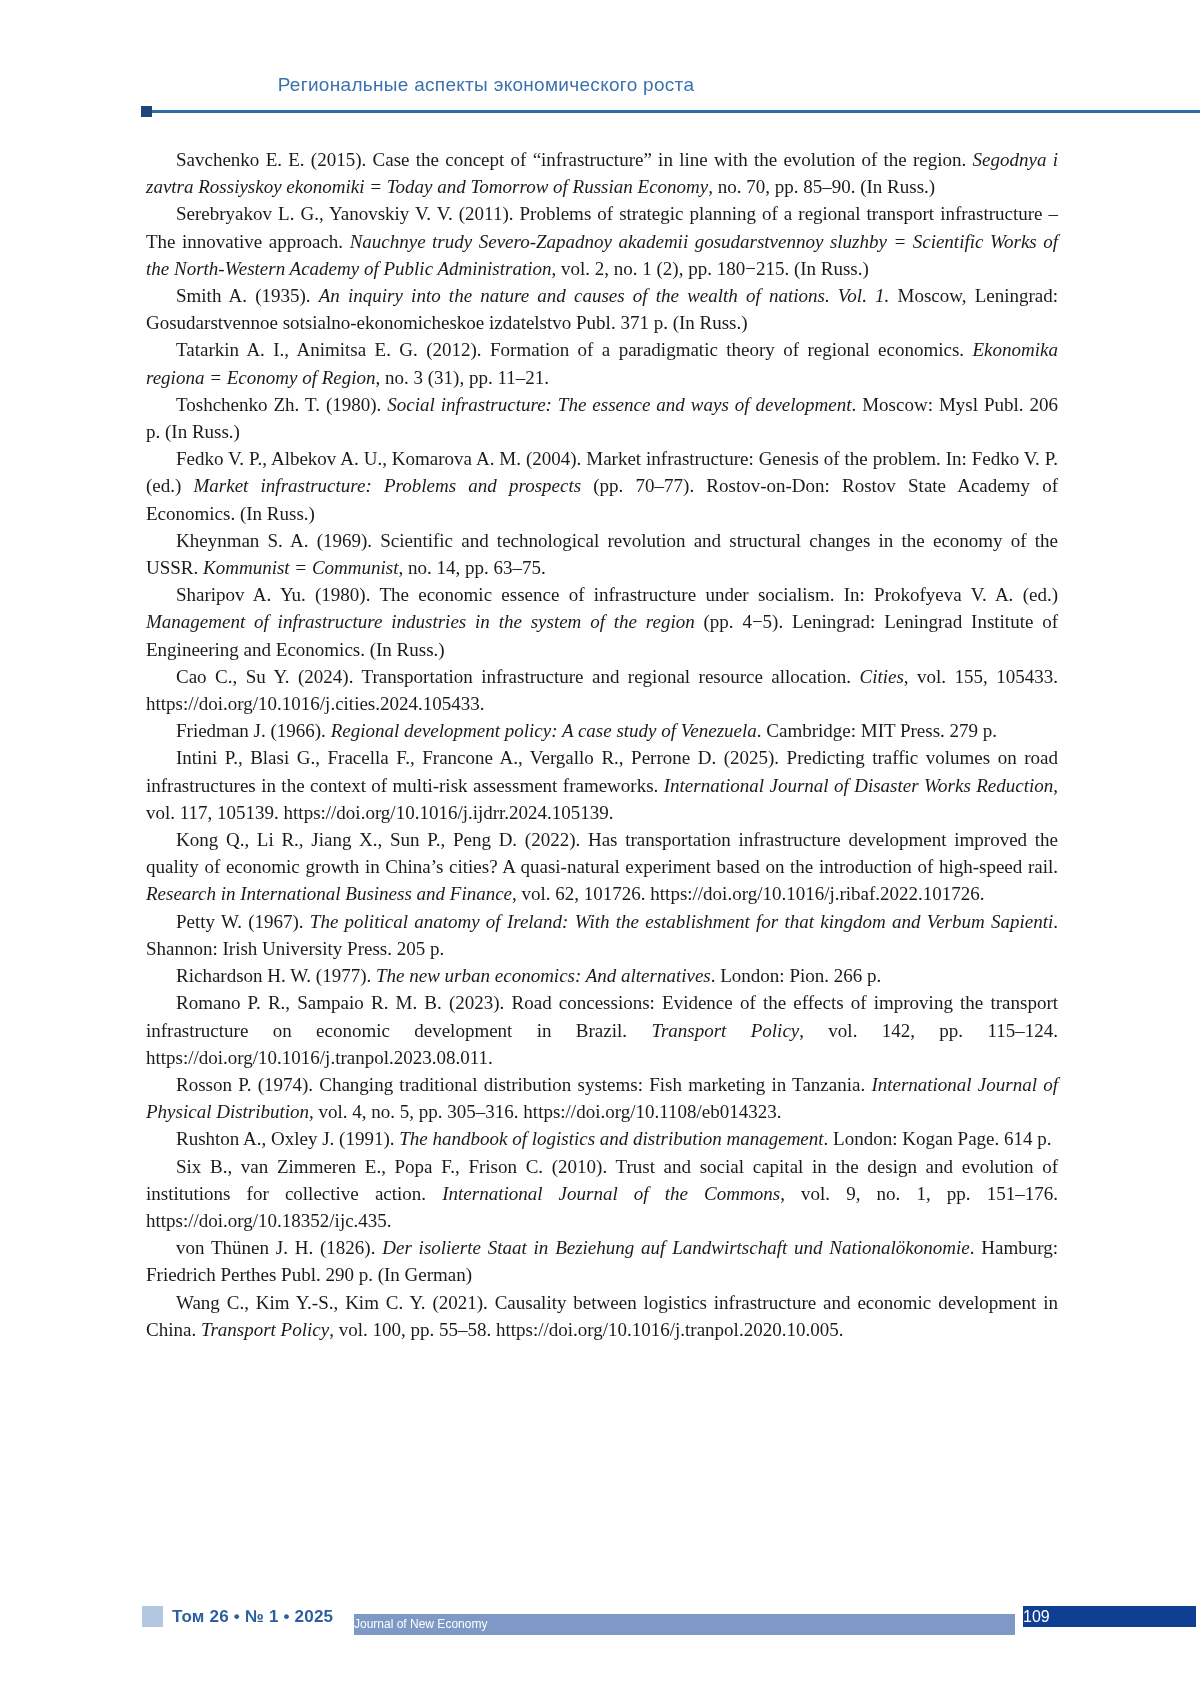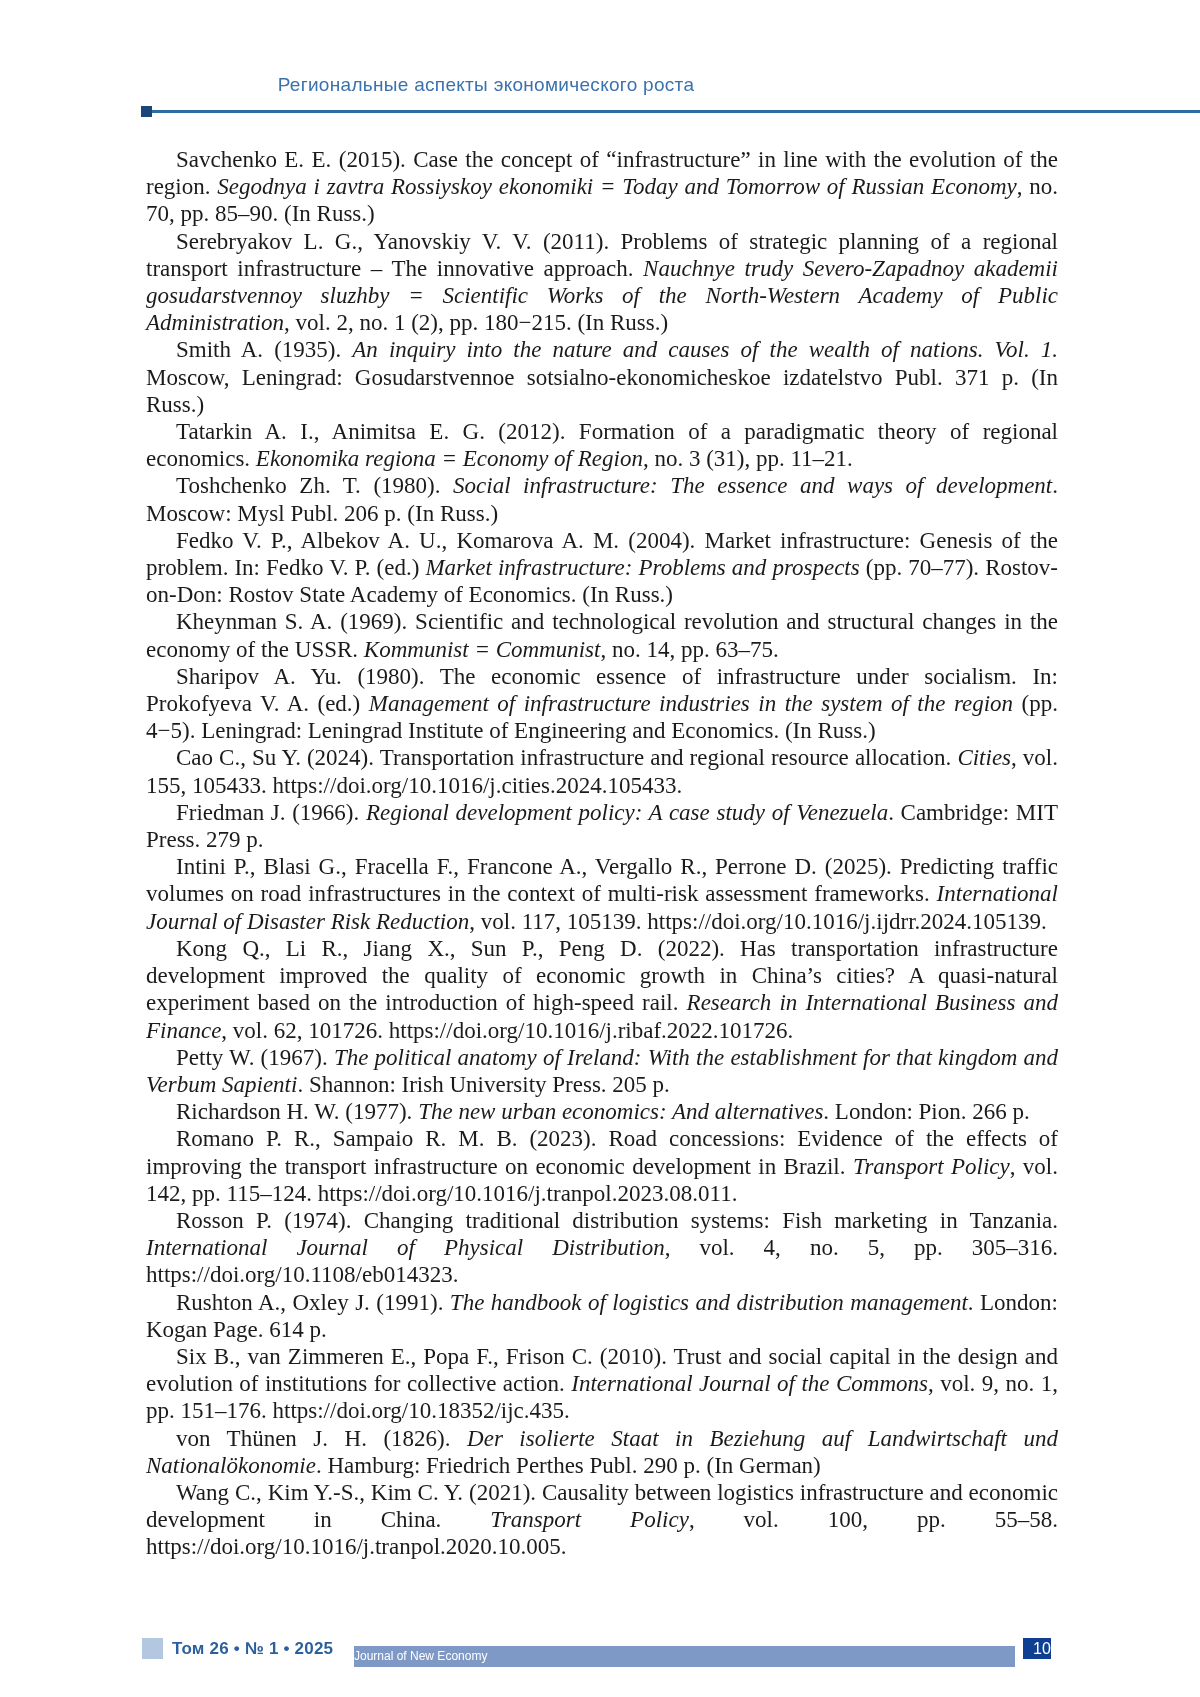--- a/index.html
+++ b/index.html
@@ -42,40 +42,39 @@
     display: block;
   }
 
   
   .references {
     position: absolute;
     top: 146px;
     left: 146px;
     width: 912px;
     color: var(--body-text, #1b1b1b);
-    font-size: 23px;
+    font-size: 19px;
     line-height: 27.2px;
     text-align: justify;
   }
   .references p.ref {
     margin: 0;
     padding: 0;
     text-indent: 30px;
   }
   .references p.ref i { font-style: italic; }
 
   
   .page-footer {
     position: absolute;
     top: 1606px;
     left: 0;
-    width: 1051px;
+    width: 1196px;
     height: 22px;
     font-family: "Liberation Sans", sans-serif;
-    margin-top: 32px;
   }
   .footer-square {
     position: absolute;
     left: 142px;
     top: 0;
     width: 21px;
     height: 21px;
     background: var(--footer-square, #b4c7e0);
   }
   .volume-info {
@@ -105,21 +104,20 @@
   .page-number-box {
     position: absolute;
     left: 1023px;
     top: 0;
     right: 0;
     height: 21px;
     background: var(--footer-page-box, #0e3f92);
     color: #ffffff;
     font-size: 16px;
     line-height: 21px;
-    padding-left: 10px;
     box-sizing: border-box;
   }
 </style>
 </head>
 <body>
 
 <div class="page">
 
   <header>
     <div class="running-title">Региональные аспекты экономического роста</div>
@@ -132,21 +130,21 @@
       <p class="ref"><span>Savchenko E. E. (2015). Case the concept of “infrastructure” in line with the evolution of the region. </span><i>Segodnya i zavtra Rossiyskoy ekonomiki = Today and Tomorrow of Russian Economy</i><span>, no. 70, pp. 85–90. (In Russ.)</span></p>
       <p class="ref"><span>Serebryakov L. G., Yanovskiy V. V. (2011). Problems of strategic planning of a regional transport infrastructure – The innovative approach. </span><i>Nauchnye trudy Severo-Zapadnoy akademii gosudarstvennoy sluzhby = Scientific Works of the North-Western Academy of Public Administration</i><span>, vol. 2, no. 1 (2), pp. 180−215. (In Russ.)</span></p>
       <p class="ref"><span>Smith A. (1935). </span><i>An inquiry into the nature and causes of the wealth of nations. Vol. 1.</i><span> Moscow, Leningrad: Gosudarstvennoe sotsialno-ekonomicheskoe izdatelstvo Publ. 371 p. (In Russ.)</span></p>
       <p class="ref"><span>Tatarkin A. I., Animitsa E. G. (2012). Formation of a paradigmatic theory of regional economics. </span><i>Ekonomika regiona = Economy of Region</i><span>, no. 3 (31), pp. 11–21.</span></p>
       <p class="ref"><span>Toshchenko Zh. T. (1980). </span><i>Social infrastructure: The essence and ways of development</i><span>. Moscow: Mysl Publ. 206 p. (In Russ.)</span></p>
       <p class="ref"><span>Fedko V. P., Albekov A. U., Komarova A. M. (2004). Market infrastructure: Genesis of the problem. In: Fedko V. P. (ed.) </span><i>Market infrastructure: Problems and prospects</i><span> (pp. 70–77). Rostov-on-Don: Rostov State Academy of Economics. (In Russ.)</span></p>
       <p class="ref"><span>Kheynman S. A. (1969). Scientific and technological revolution and structural changes in the economy of the USSR. </span><i>Kommunist = Communist</i><span>, no. 14, pp. 63–75.</span></p>
       <p class="ref"><span>Sharipov A. Yu. (1980). The economic essence of infrastructure under socialism. In: Prokofyeva V. A. (ed.) </span><i>Management of infrastructure industries in the system of the region</i><span> (pp. 4−5). Leningrad: Leningrad Institute of Engineering and Economics. (In Russ.)</span></p>
       <p class="ref"><span>Cao C., Su Y. (2024). Transportation infrastructure and regional resource allocation. </span><i>Cities</i><span>, vol. 155, 105433. https://doi.org/10.1016/j.cities.2024.105433.</span></p>
       <p class="ref"><span>Friedman J. (1966). </span><i>Regional development policy: A case study of Venezuela</i><span>. Cambridge: MIT Press. 279 p.</span></p>
-      <p class="ref"><span>Intini P., Blasi G., Fracella F., Francone A., Vergallo R., Perrone D. (2025). Predicting traffic volumes on road infrastructures in the context of multi-risk assessment frameworks. </span><i>International Journal of Disaster Risk Reduction</i><span>, vol. 117, 105139. https://doi.org/10.1016/j.ijdrr.2024.105139.</span></p>
+      <p class="ref"><span>Intini P., Blasi G., Fracella F., Francone A., Vergallo R., Perrone D. (2025). Predicting traffic volumes on road infrastructures in the context of multi-risk assessment frameworks. </span><i>International Journal of Disaster Works Reduction</i><span>, vol. 117, 105139. https://doi.org/10.1016/j.ijdrr.2024.105139.</span></p>
       <p class="ref"><span>Kong Q., Li R., Jiang X., Sun P., Peng D. (2022). Has transportation infrastructure development improved the quality of economic growth in China’s cities? A quasi-natural experiment based on the introduction of high-speed rail. </span><i>Research in International Business and Finance</i><span>, vol. 62, 101726. https://doi.org/10.1016/j.ribaf.2022.101726.</span></p>
       <p class="ref"><span>Petty W. (1967). </span><i>The political anatomy of Ireland: With the establishment for that kingdom and Verbum Sapienti</i><span>. Shannon: Irish University Press. 205 p.</span></p>
       <p class="ref"><span>Richardson H. W. (1977). </span><i>The new urban economics: And alternatives</i><span>. London: Pion. 266 p.</span></p>
       <p class="ref"><span>Romano P. R., Sampaio R. M. B. (2023). Road concessions: Evidence of the effects of improving the transport infrastructure on economic development in Brazil. </span><i>Transport Policy</i><span>, vol. 142, pp. 115–124. https://doi.org/10.1016/j.tranpol.2023.08.011.</span></p>
       <p class="ref"><span>Rosson P. (1974). Changing traditional distribution systems: Fish marketing in Tanzania. </span><i>International Journal of Physical Distribution</i><span>, vol. 4, no. 5, pp. 305–316. https://doi.org/10.1108/eb014323.</span></p>
       <p class="ref"><span>Rushton A., Oxley J. (1991). </span><i>The handbook of logistics and distribution management</i><span>. London: Kogan Page. 614 p.</span></p>
       <p class="ref"><span>Six B., van Zimmeren E., Popa F., Frison C. (2010). Trust and social capital in the design and evolution of institutions for collective action. </span><i>International Journal of the Commons</i><span>, vol. 9, no. 1, pp. 151–176. https://doi.org/10.18352/ijc.435.</span></p>
       <p class="ref"><span>von Thünen J. H. (1826). </span><i>Der isolierte Staat in Beziehung auf Landwirtschaft und Nationalökonomie</i><span>. Hamburg: Friedrich Perthes Publ. 290 p. (In German)</span></p>
       <p class="ref"><span>Wang C., Kim Y.-S., Kim C. Y. (2021). Causality between logistics infrastructure and economic development in China. </span><i>Transport Policy</i><span>, vol. 100, pp. 55–58. https://doi.org/10.1016/j.tranpol.2020.10.005.</span></p>
     </main>

